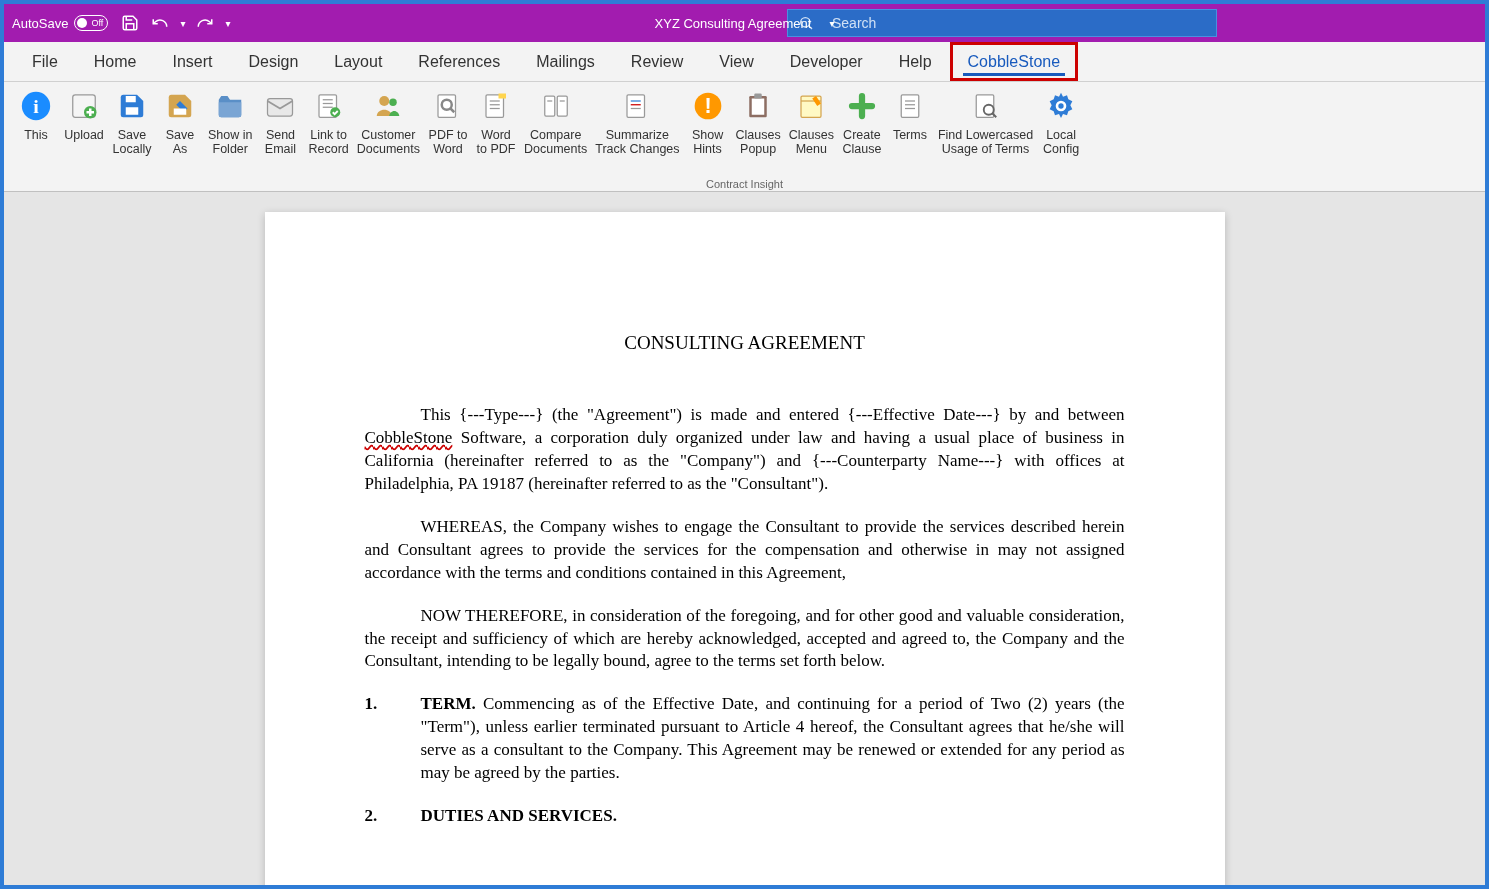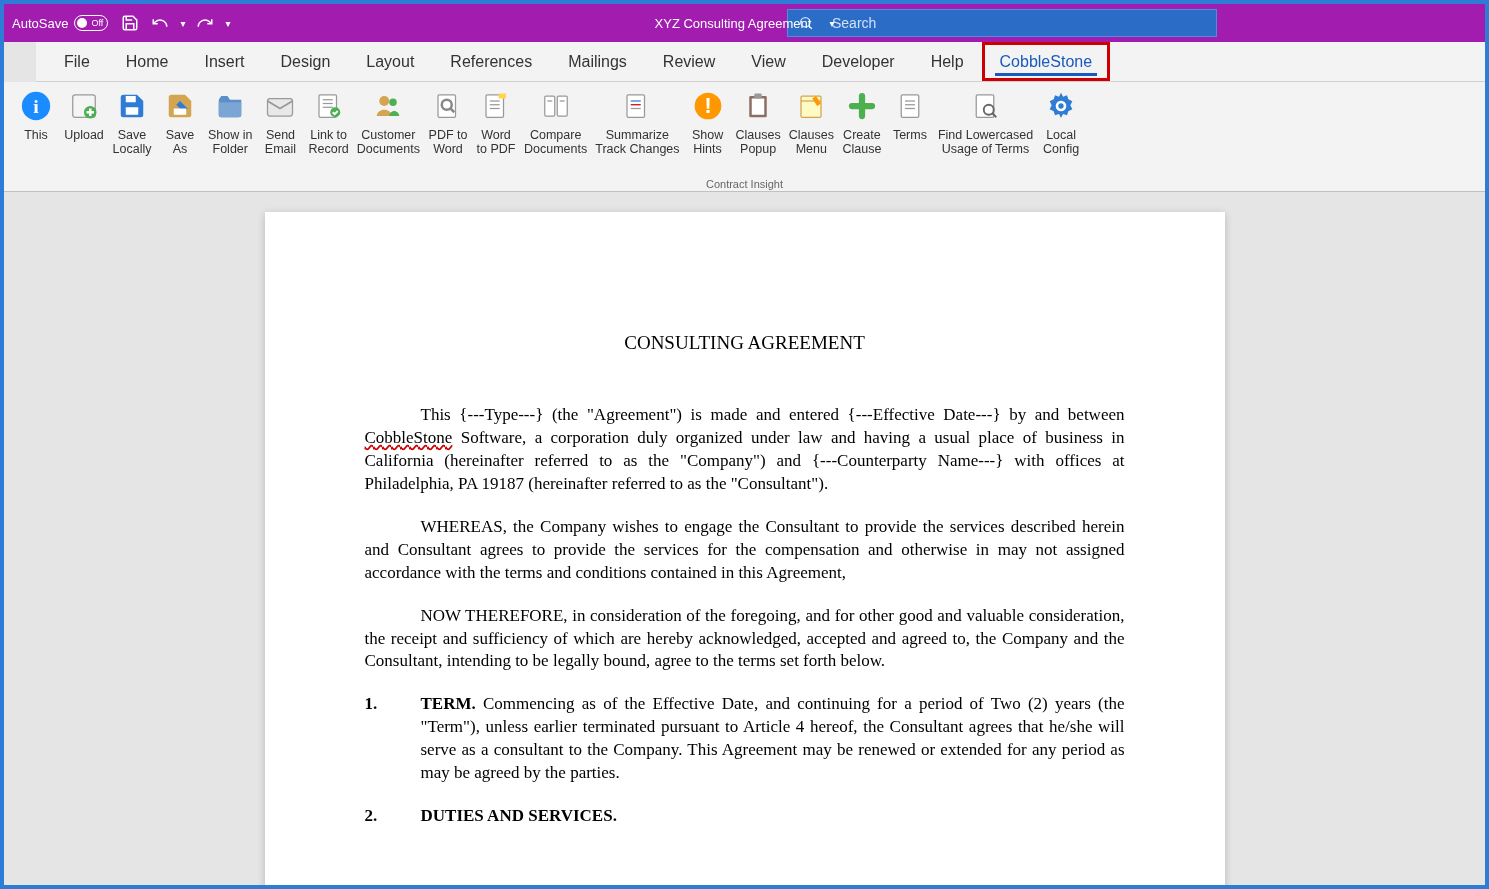--- a/index.html
+++ b/index.html
@@ -32,21 +32,21 @@
 .qat-icon { width:20px; height:20px; display:flex; align-items:center; justify-content:center; cursor:pointer; }
 .doc-title { flex:0 0 auto; margin: 16px auto; position:absolute; left:50%; transform:translateX(-50%); display:flex; gap:18px; align-items:center;}
 .searchbox {
   margin-left:auto; margin-right:260px;
   background:#2b6cc7; border:1px solid #4a8fe0;
   width:430px; height:28px; display:flex; align-items:center; padding:0 10px; gap:18px;
   color:#d0e0f5; font-size:14px;
 }
 .ribbon-tabs {
   background:#f3f3f3; height:40px; display:flex; align-items:center; padding:0 10px; gap:0;
-  border-bottom:1px solid #d0d0d0; font-size:16px;margin-left:32px;
+  border-bottom:1px solid #d0d0d0; font-size:16px;
 }
 .tab { padding:0 18px; height:100%; display:flex; align-items:center; cursor:pointer; color:#333; }
 .tab.highlighted {
   border:3px solid #cc0000; padding:0 15px;
   color:#185abd; font-weight:500;
   position:relative;
 }
 .tab.highlighted::after {
   content:""; position:absolute; bottom:2px; left:10px; right:10px; height:3px; background:#185abd;
 }

